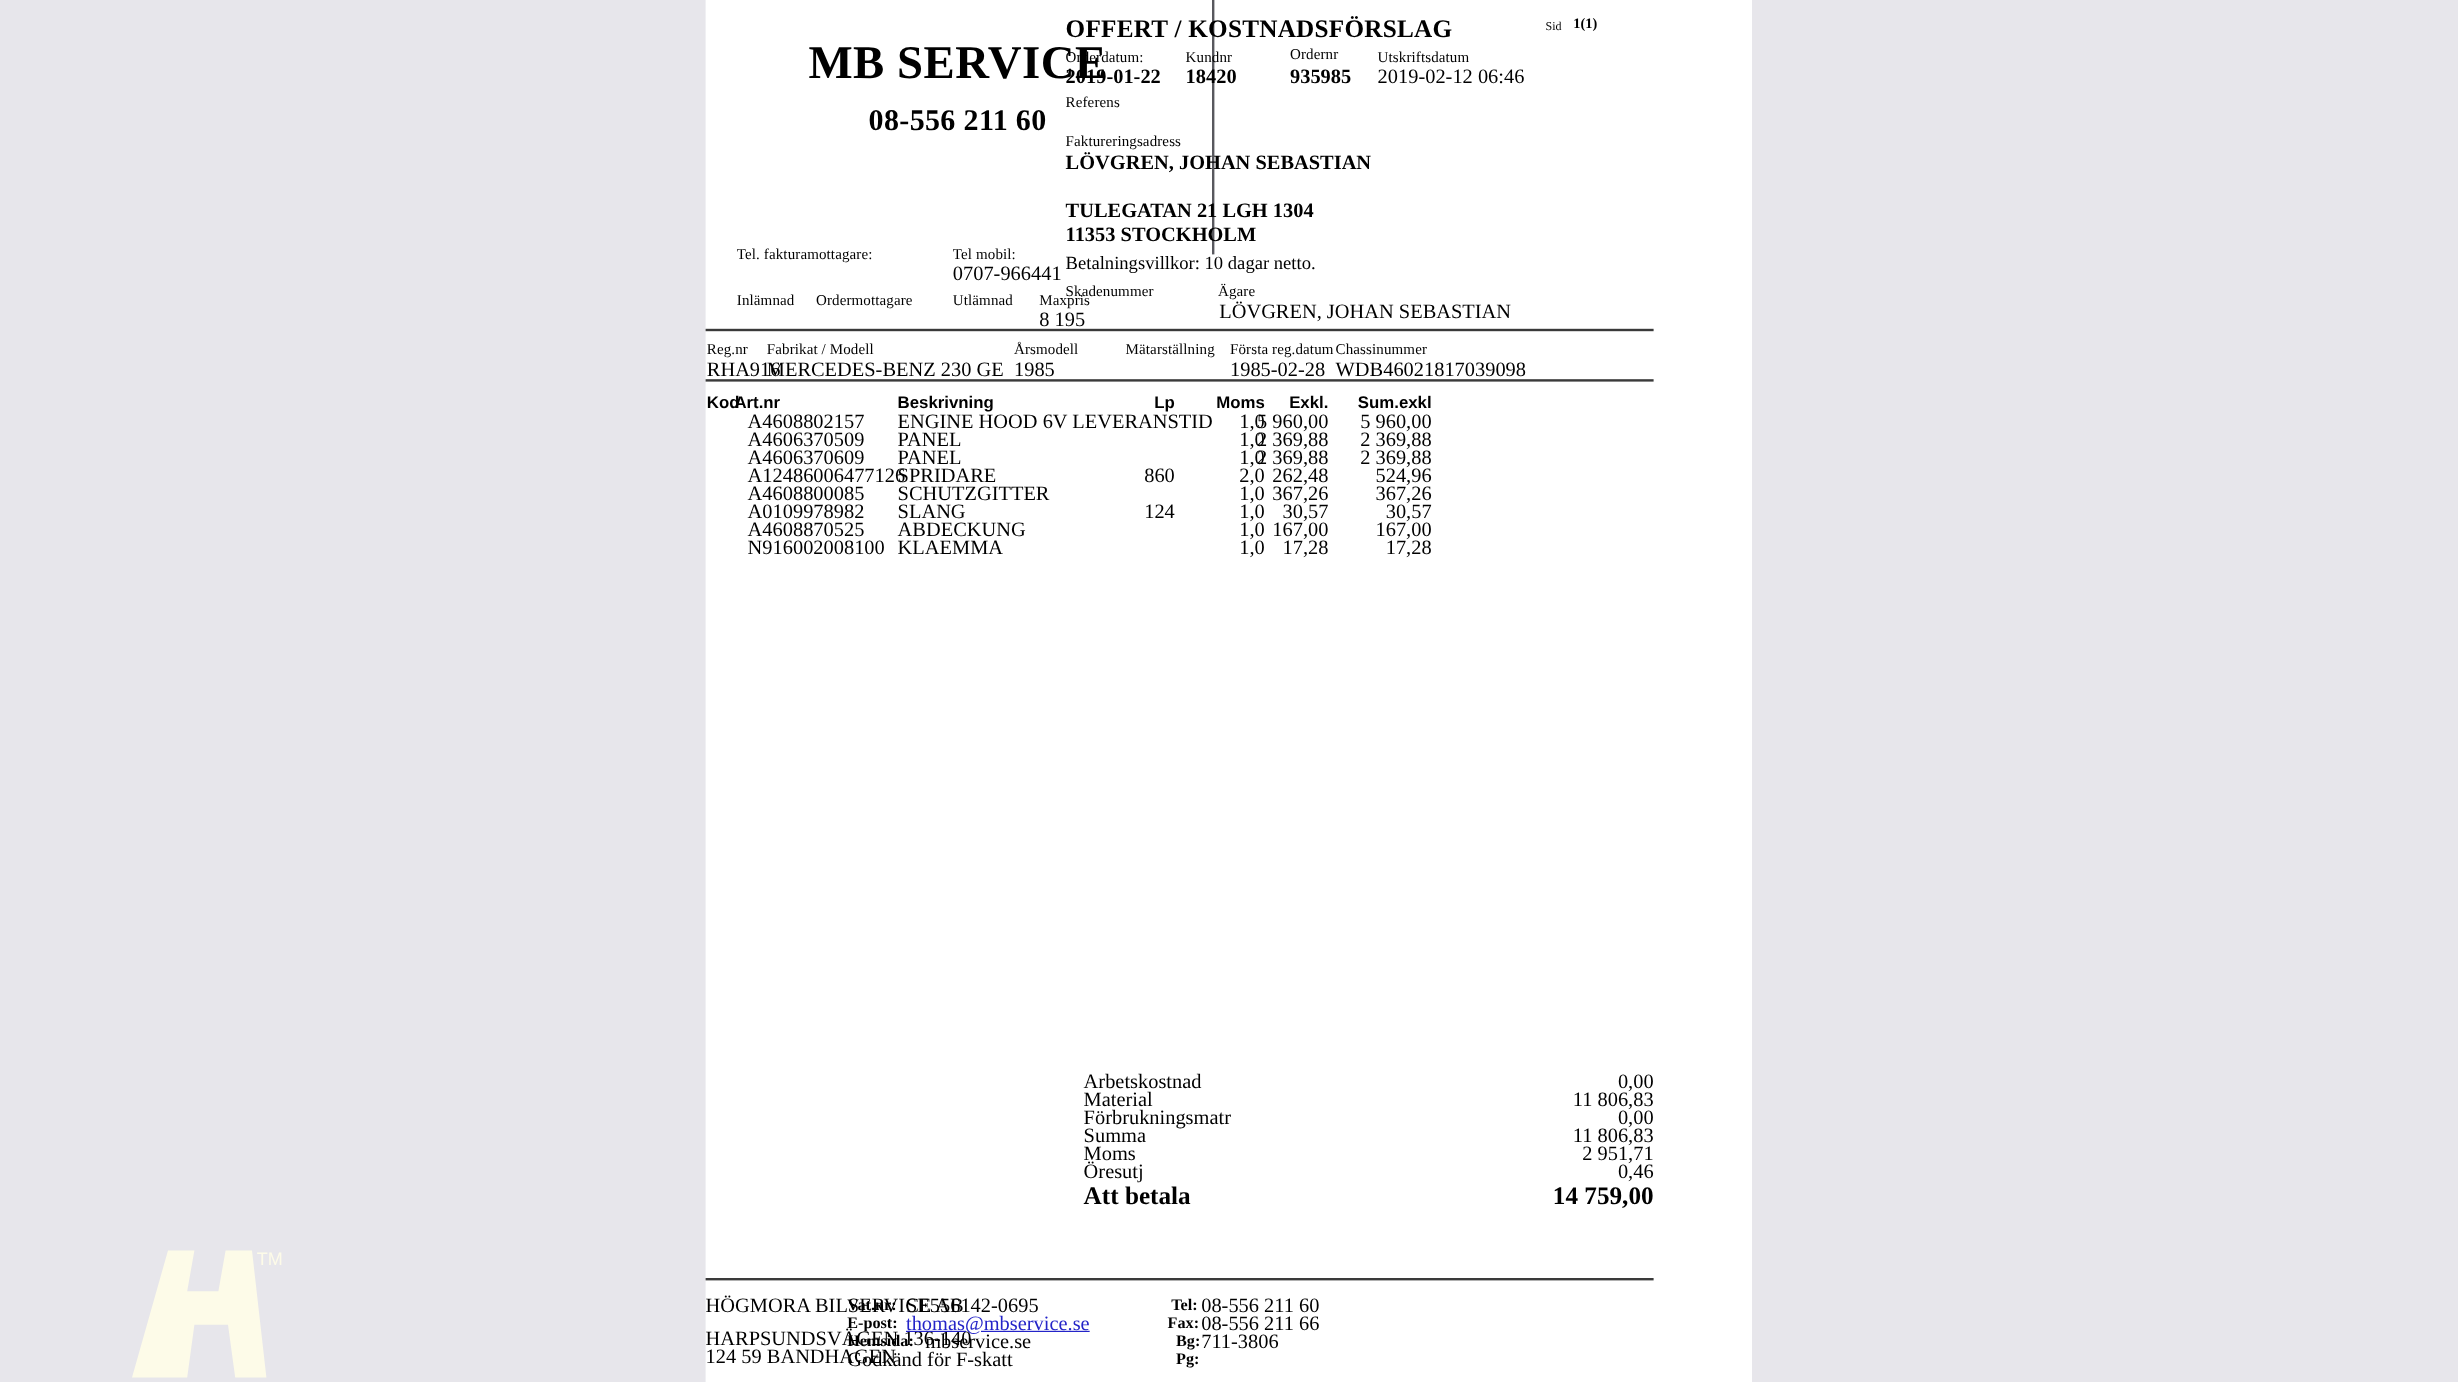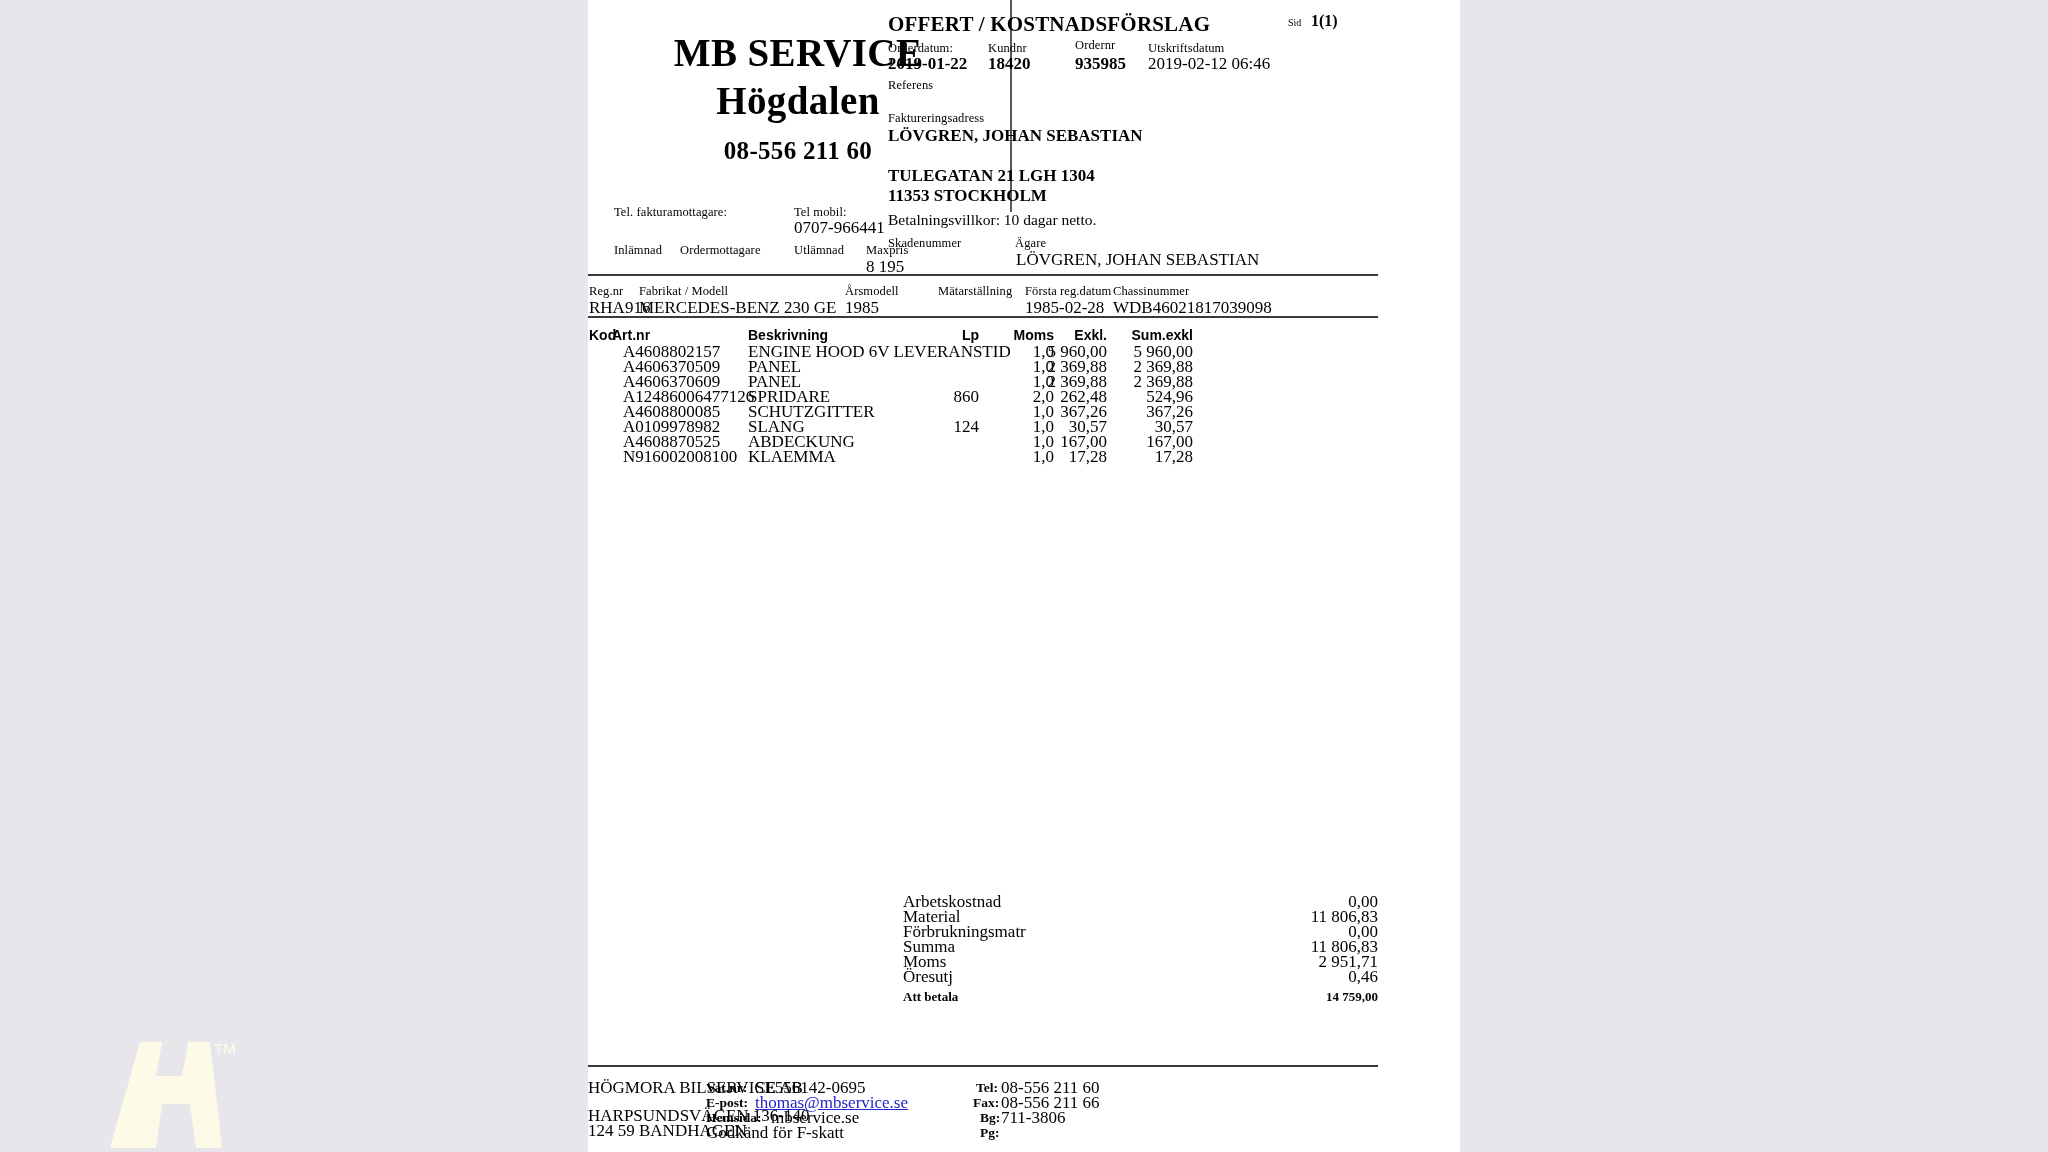--- a/index.html
+++ b/index.html
@@ -110,21 +110,21 @@
   #sid-label {
     position: absolute;
     left: 700px;
     top: 17px;
     font-size: 10px;
   }
   #sid-value {
     position: absolute;
     left: 723px;
     top: 12px;
-    font-size: 16px;
+    font-size: 12px;
     font-weight: bold;
   }
 
   
   #items { position: absolute; left: 0; top: 0; width: 872px; }
   .th {
     font-family: "Liberation Sans", "DejaVu Sans", sans-serif;
     font-size: 14px;
     font-weight: bold;
     white-space: nowrap;
@@ -132,21 +132,21 @@
   .td {
     font-size: 17px;
     line-height: 19px;
     white-space: nowrap;
   }
   .r { text-align: right; }
 
   
   .tot-label { font-size: 17px; line-height: 19px; white-space: nowrap; }
   .tot-value { font-size: 17px; line-height: 19px; white-space: nowrap; text-align: right; }
-  .tot-strong { font-weight: bold; font-size: 13px; }
+  .tot-strong { font-weight: bold; font-size: 21px; }
 
   
   .ft { font-size: 17px; line-height: 19px; white-space: nowrap; }
   .ft-lbl {
     font-size: 13.5px;
     font-weight: bold;
     line-height: 19px;
     white-space: nowrap;
   }
   a.email {
@@ -163,21 +163,20 @@
     <text x="118" y="32" font-family="Liberation Sans, sans-serif" font-size="15" fill="#fdfbe8">TM</text>
   </svg>
 </div>
 
 <div id="paper">
 
   <div id="vdivider"></div>
 
   <div id="logo-wrap">
     <div id="logo-line1">MB SERVICE</div>
-    <div id="logo-line2">Högdalen</div>
     <div id="logo-phone">08-556 211 60</div>
   </div>
 
   <div id="contact-grid">
     <div class="abs lbl" style="left:26px; top:0;">Tel. fakturamottagare:</div>
     <div class="abs lbl" style="left:206px; top:0;">Tel mobil:</div>
     <div class="abs val" style="left:206px; top:13px;">0707-966441</div>
 
     <div class="abs lbl" style="left:26px; top:38px;">Inlämnad</div>
     <div class="abs lbl" style="left:92px; top:38px;">Ordermottagare</div>

